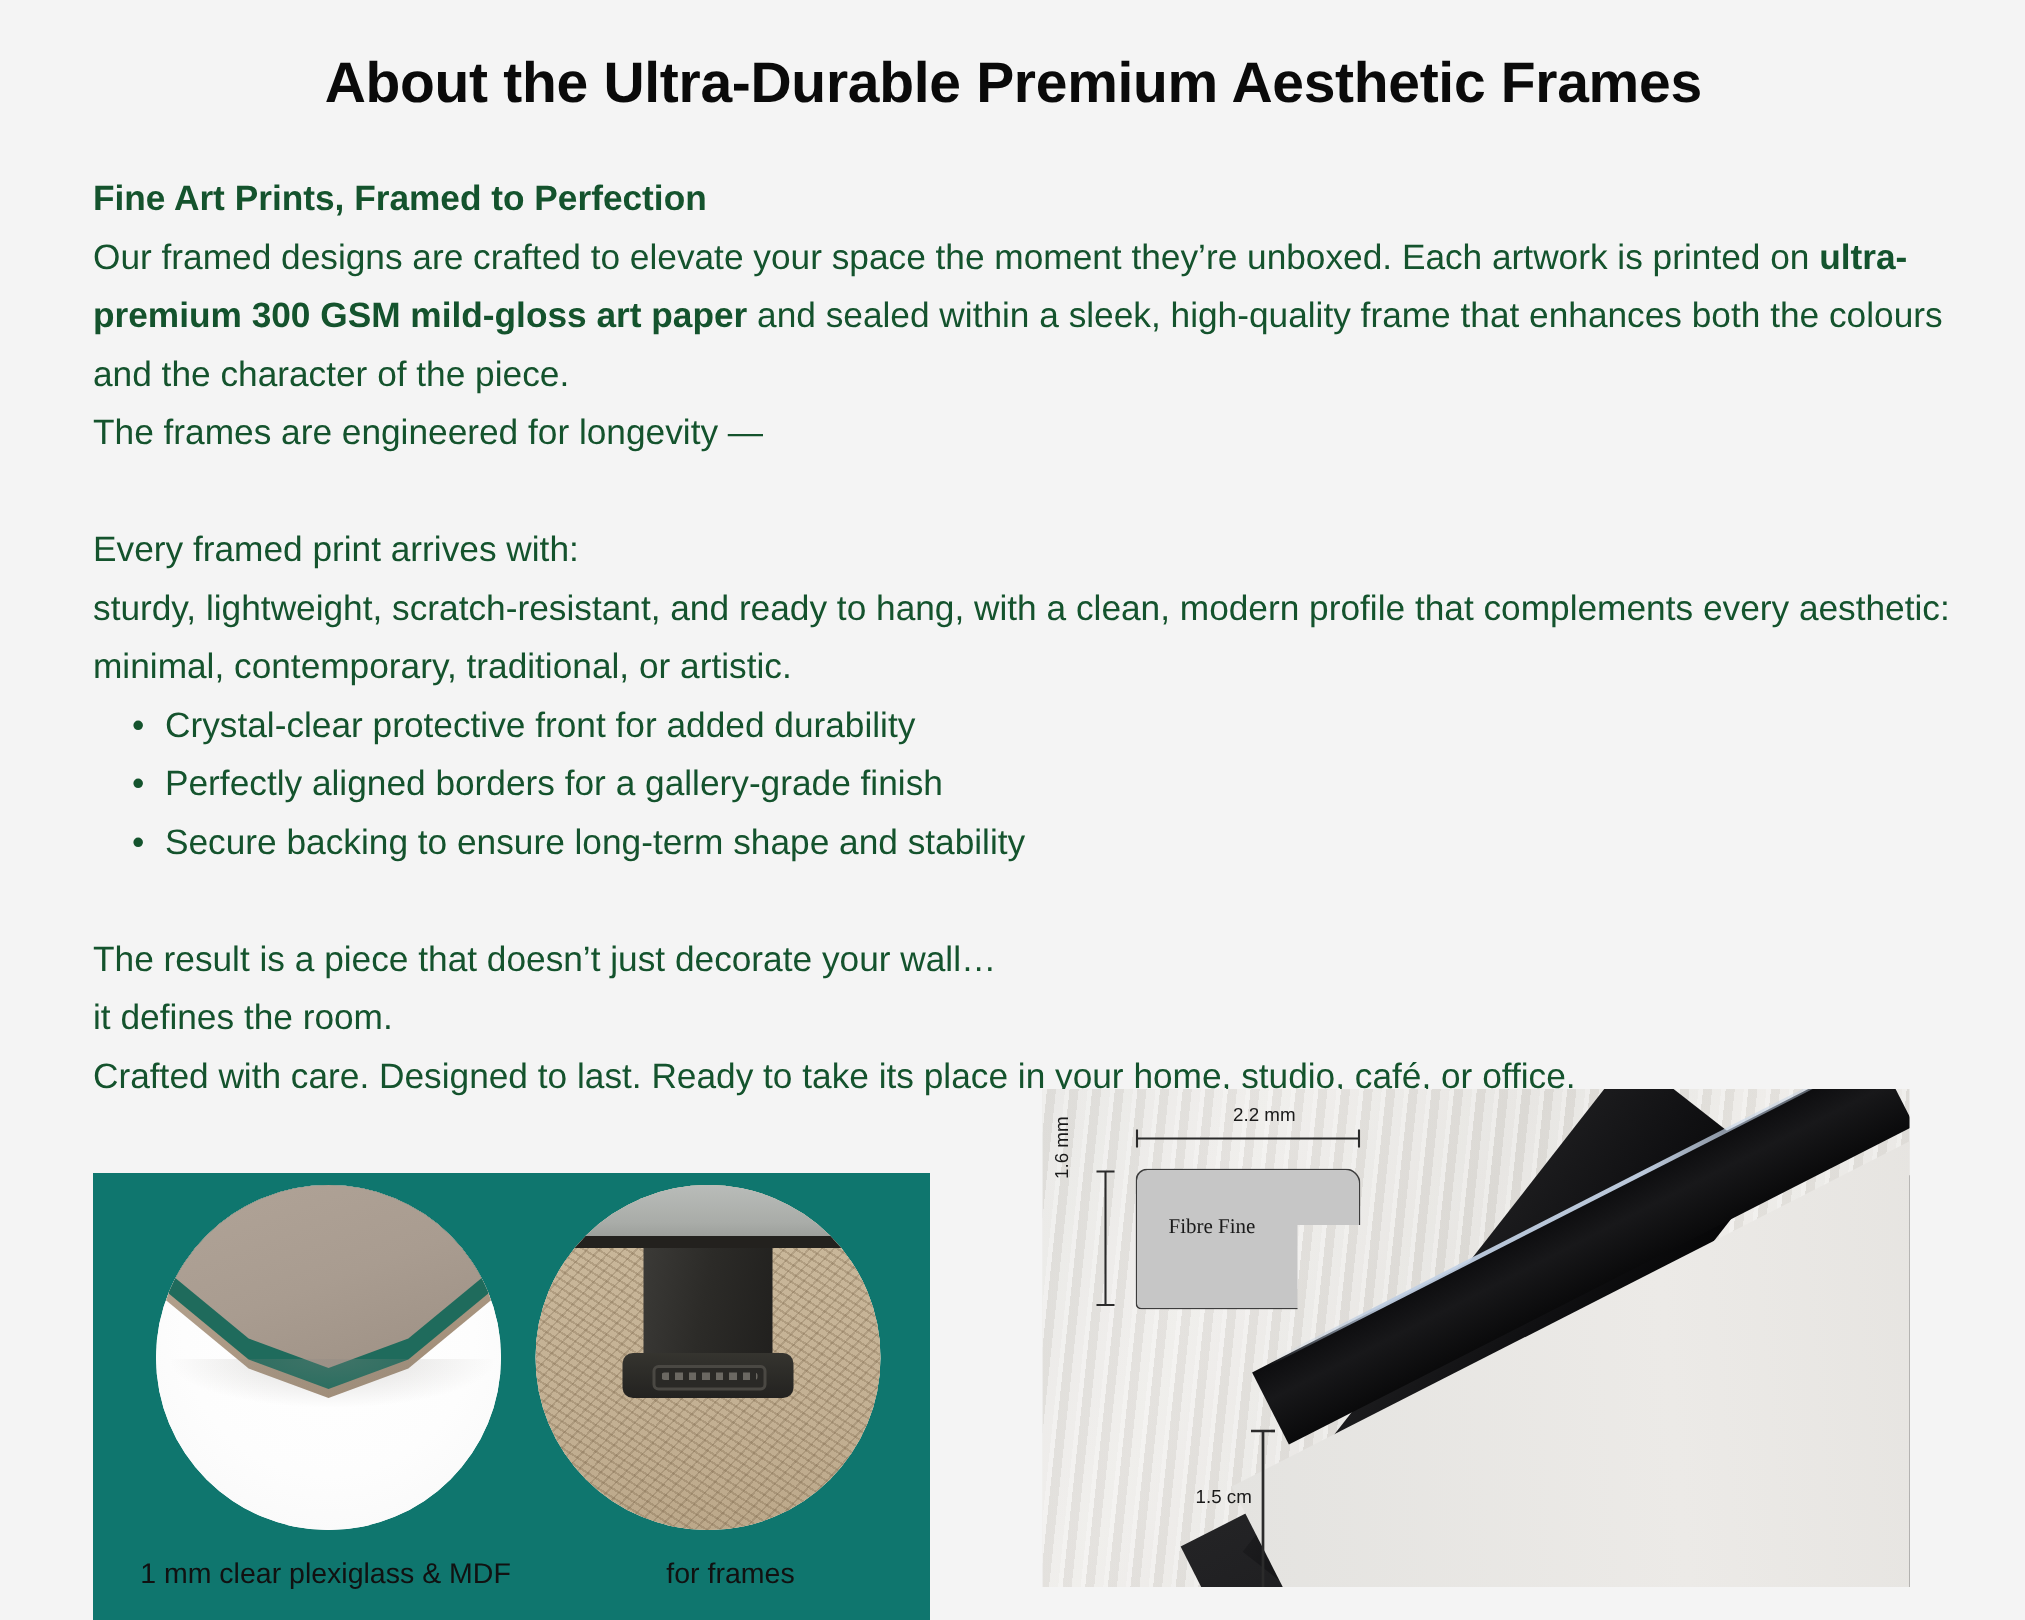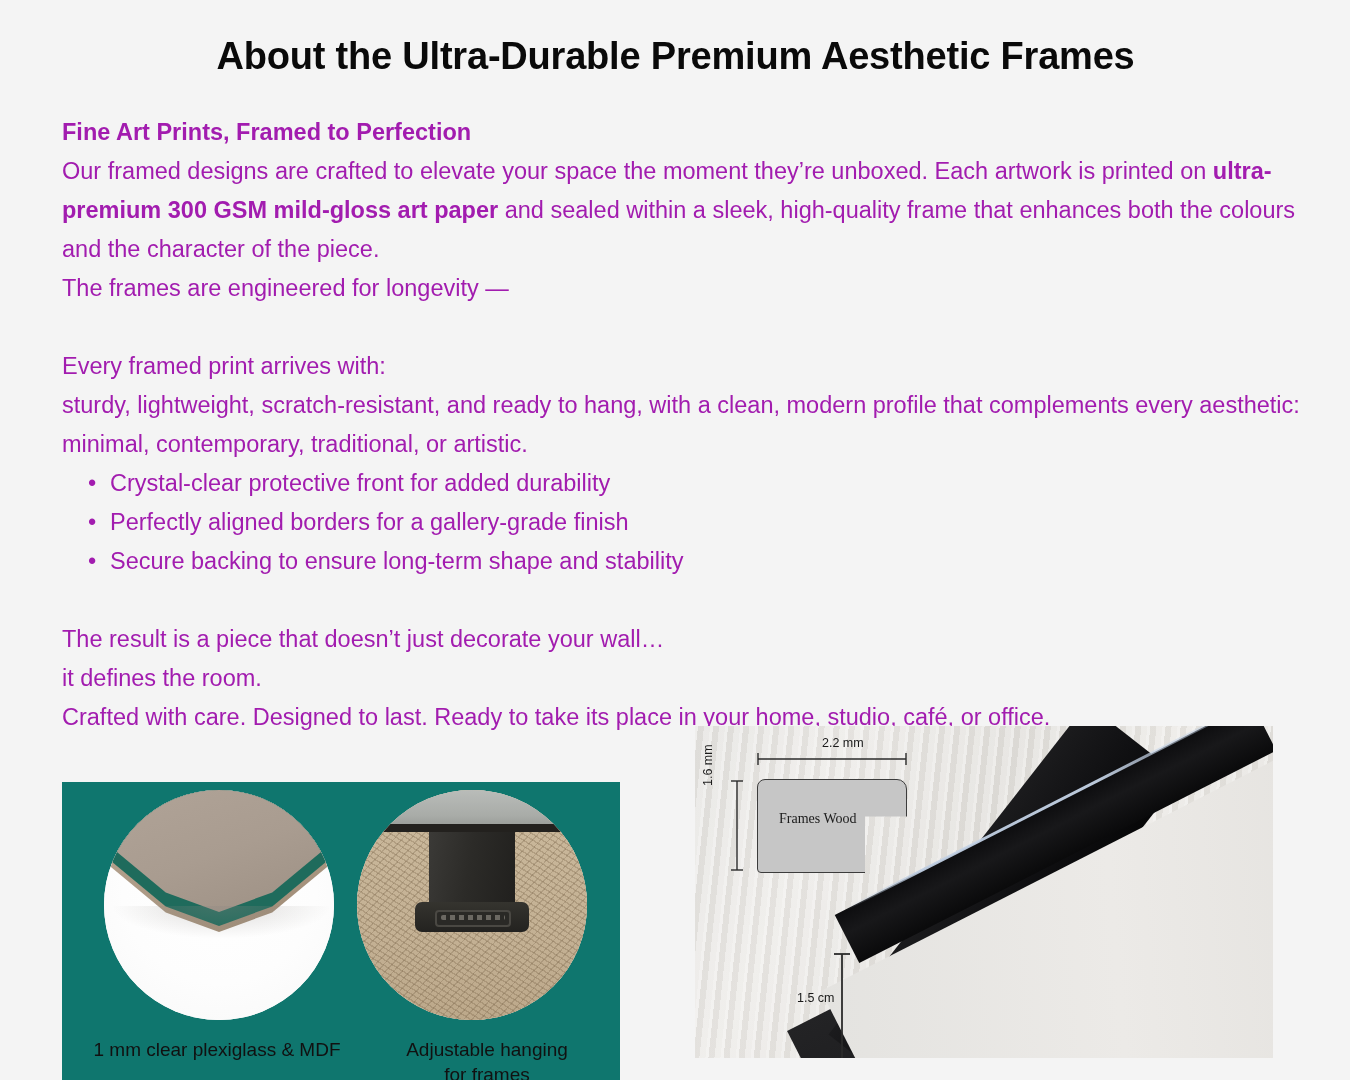--- a/index.html
+++ b/index.html
@@ -29,21 +29,21 @@
   }
 
   
   #body-copy {
     position: absolute;
     left: 62px;
     top: 113px;
     width: 1250px;
     font-size: 23.5px;
     line-height: 39px;
-    color: #a21caf;
+    color: #14532d;
   }
   #body-copy .lead {
     font-weight: bold;
   }
   #body-copy p {
     margin: 0;
   }
   #body-copy .spacer {
     height: 39px;
   }
@@ -322,21 +322,20 @@
       <div class="hang-darkline"></div>
       <div class="hang-bracket"></div>
       <div class="hang-foot"></div>
       <div class="hang-slot"></div>
     </div>
   </div>
 
   <div class="figure-caption" id="caption-plexiglass">1 mm clear plexiglass &amp; MDF</div>
 
   <div class="figure-caption" id="caption-hanging">
-    <div>Adjustable hanging</div>
     <div>for frames</div>
   </div>
 </div>
 
 <div id="right-figure">
   <div class="wood-grain"></div>
 
   <div class="frame-outer"></div>
   <div class="frame-second-bar"></div>
   <div class="frame-inner-cut"></div>
@@ -356,14 +355,14 @@
     <line x1="36" y1="144" x2="48" y2="144" stroke="#2b2b2b" stroke-width="1.4"></line>
 
     <line x1="147" y1="228" x2="147" y2="339" stroke="#2b2b2b" stroke-width="1.8"></line>
     <line x1="139" y1="228" x2="155" y2="228" stroke="#2b2b2b" stroke-width="1.8"></line>
     <line x1="139" y1="339" x2="155" y2="339" stroke="#2b2b2b" stroke-width="1.8"></line>
   </svg>
 
   <div class="dim-label" id="dim-width-label">2.2 mm</div>
   <div class="dim-label" id="dim-height-label">1.6 mm</div>
   <div class="dim-label" id="dim-depth-label">1.5 cm</div>
-  <div class="dim-label" id="fibre-wood-label">Frames Wood</div>
+  <div class="dim-label" id="fibre-wood-label">Fibre Fine</div>
 </div>
 
 </body></html>

